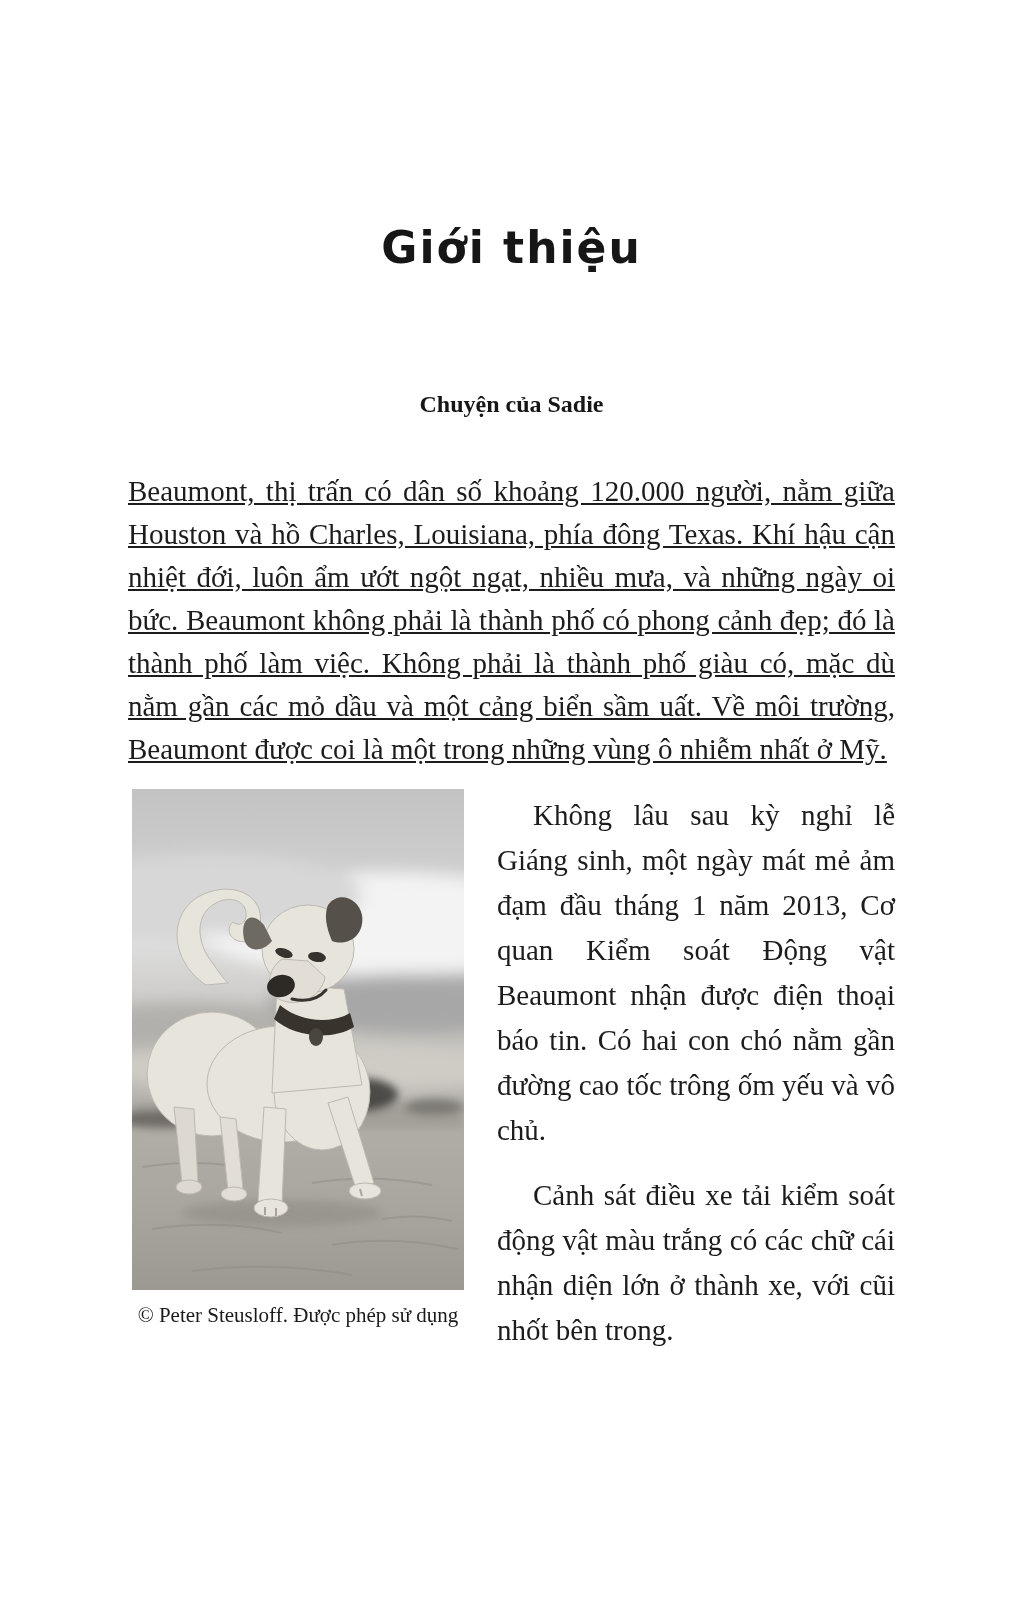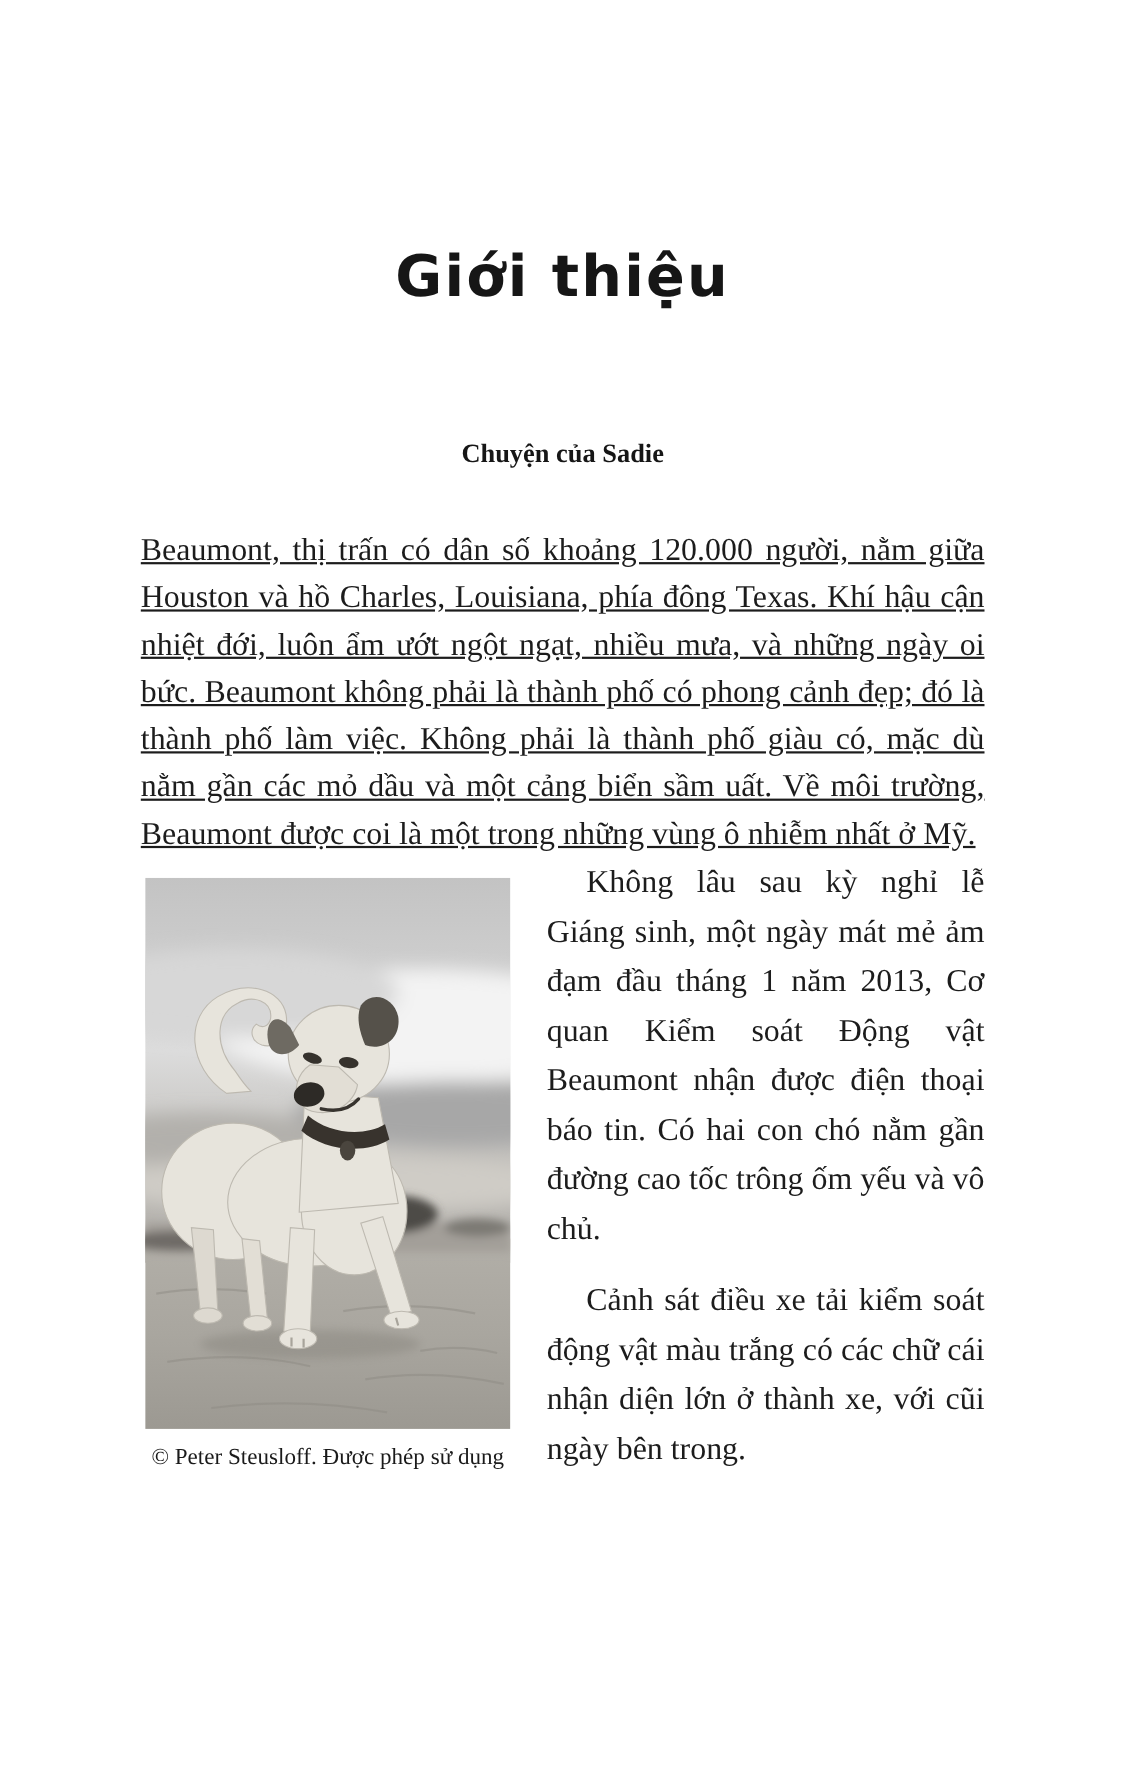--- a/index.html
+++ b/index.html
@@ -11,21 +11,21 @@
     font-family:"Liberation Serif", serif;
     color:#1c1c1c;
   }
   .content{padding:0 129px 0 128px;}
   .chapter-title{
     margin:0;
     padding-top:222px;
     text-align:center;
     font-family:"DejaVu Sans", sans-serif;
     font-weight:700;
-    font-size:52px;
+    font-size:44px;
     letter-spacing:2px;
     color:#161616;
   }
   .section-title{
     margin:118px 0 0 0;
     text-align:center;
     font-family:"Liberation Serif", serif;
     font-weight:700;
     font-size:24px;
     color:#161616;
@@ -34,21 +34,21 @@
     font-size:29px;
     line-height:43px;
     text-align:justify;
   }
   .body-text p{margin:0;}
   p.p1{margin-top:52px;text-decoration:underline;}
   p.p2, p.p3{
     line-height:45px;
     text-indent:36px;
   }
-  p.p2{}
+  p.p2{margin-top:22px;}
   p.p3{margin-top:20px;}
   figure.dog-figure{
     float:left;
     width:332px;
     margin:18px 33px 6px 4px;
     padding:0;
   }
   figure.dog-figure svg{display:block;width:332px;height:501px;}
   figcaption.photo-credit{
     margin-top:12px;
@@ -164,17 +164,17 @@
             <ellipse cx="184" cy="248" rx="7" ry="9" fill="#4a453e"></ellipse>
 
             <path d="M133,418 L133,426 M144,419 L144,427 M228,400 L230,407" stroke="#a8a49b" stroke-width="2" fill="none"></path>
           </g>
         </svg>
         <figcaption class="photo-credit">© Peter Steusloff. Được phép sử dụng</figcaption>
       </figure>
 
       <p class="p2">Không lâu sau kỳ nghỉ lễ Giáng sinh, một ngày mát mẻ ảm đạm đầu tháng 1 năm 2013, Cơ quan Kiểm soát Động vật Beaumont nhận được điện thoại báo tin. Có hai con chó nằm gần đường cao tốc trông ốm yếu và vô chủ.</p>
 
-      <p class="p3">Cảnh sát điều xe tải kiểm soát động vật màu trắng có các chữ cái nhận diện lớn ở thành xe, với cũi ngày bên trong.</p>
+      <p class="p3">Cảnh sát điều xe tải kiểm soát động vật màu trắng có các chữ cái nhận diện lớn ở thành xe, với cũi nhốt bên trong.</p>
 
     </div>
   </div>
 </div>
 
 </body></html>

